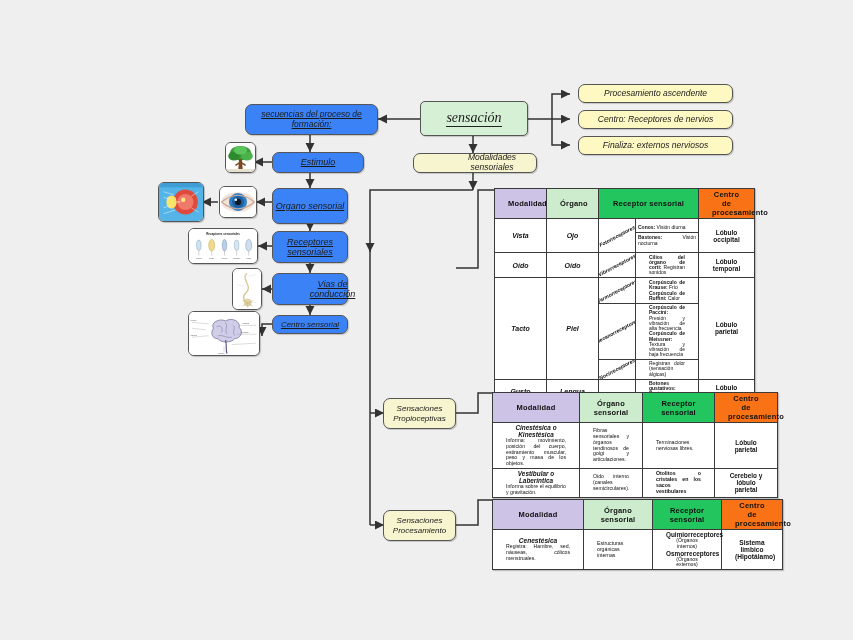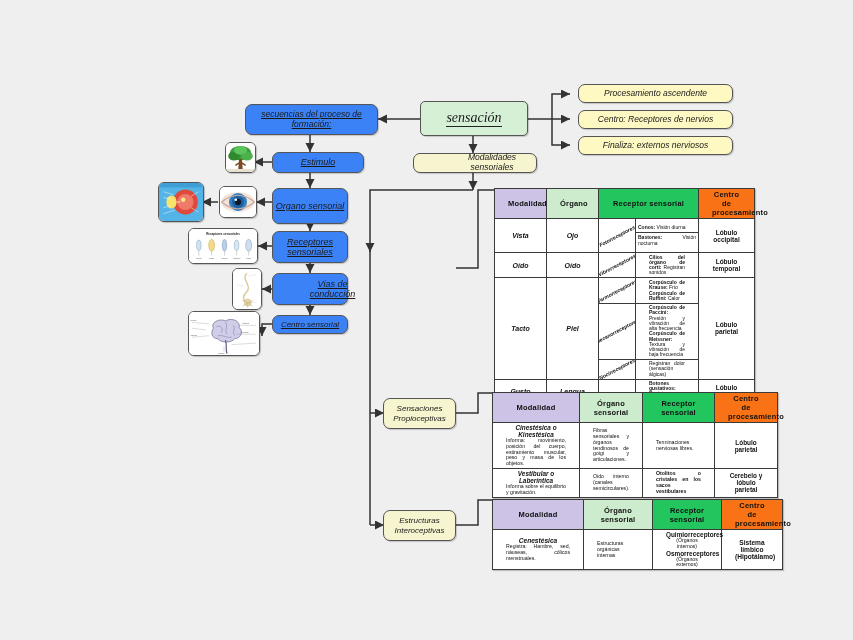--- a/index.html
+++ b/index.html
@@ -189,21 +189,21 @@
     <span>Vias de conducción</span>
   </div>
   <div class="node violet" style="left:272px;top:315px;width:76px;height:19px;font-size:8px;">
     <span>Centro sensorial</span>
   </div>
 
   <div class="node yellow" style="left:383px;top:398px;width:73px;height:31px;font-size:8px;">
     <span>Sensaciones Propioceptivas</span>
   </div>
   <div class="node yellow" style="left:383px;top:510px;width:73px;height:31px;font-size:8px;">
-    <span>Estructuras Interoceptivas</span>
+    <span>Sensaciones Procesamiento</span>
   </div>
 
   <div class="pic" style="left:225px;top:142px;width:31px;height:31px;">
     <svg class="ill" viewBox="0 0 40 40" preserveAspectRatio="none">
       <rect width="40" height="40" fill="#fdfdfd"></rect>
       <ellipse cx="20" cy="14" rx="15" ry="10" fill="#3d9b3d"></ellipse>
       <ellipse cx="11" cy="18" rx="8" ry="6" fill="#2f8a2f"></ellipse>
       <ellipse cx="29" cy="18" rx="8" ry="6" fill="#4bb14b"></ellipse>
       <ellipse cx="20" cy="10" rx="9" ry="6" fill="#5cc45c"></ellipse>
       <path d="M18,22 L17,36 L23,36 L22,22 z" fill="#7a4a24"></path>

